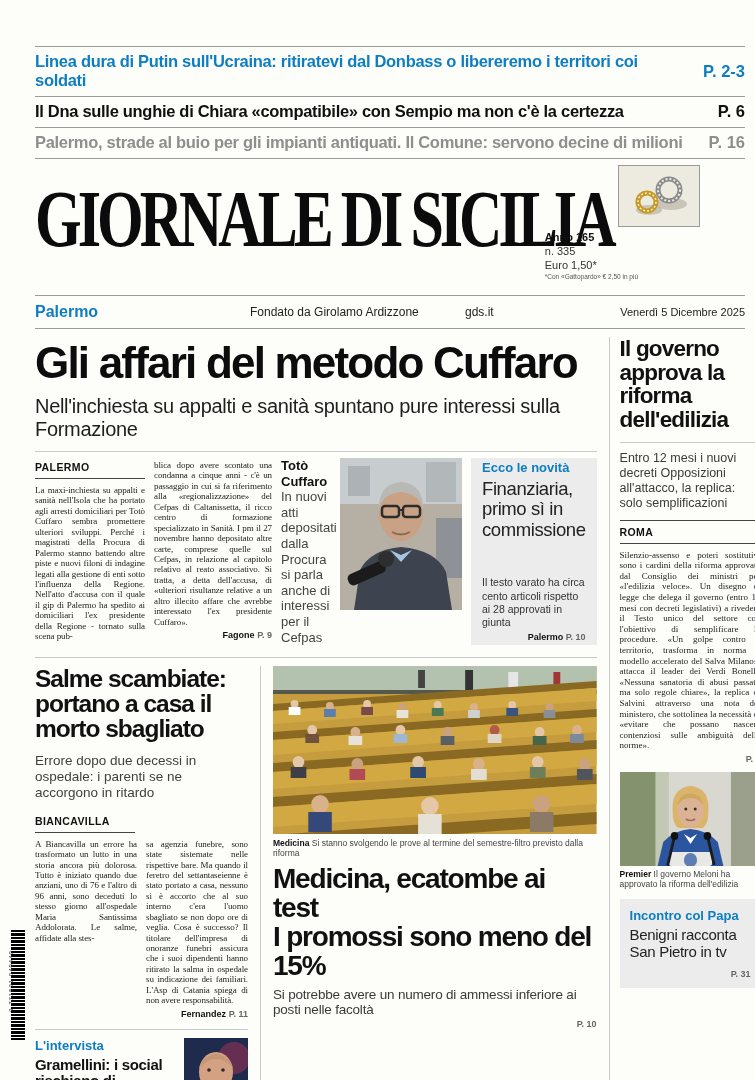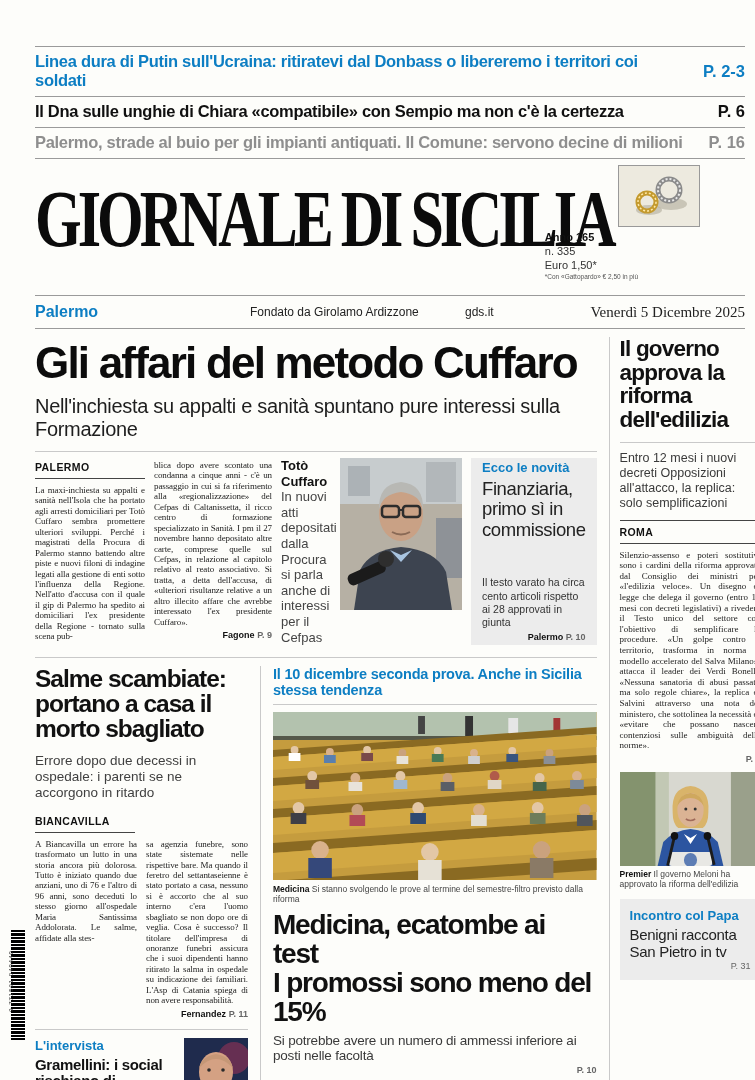--- a/index.html
+++ b/index.html
@@ -35,21 +35,21 @@
   .mast-meta .anno { font-size:11px; font-weight:bold; }
   .mast-meta .num, .mast-meta .price { font-size:11px; color:#333; }
   .mast-meta .note { font-size:6.5px; color:#555; margin-top:1px; }
 
   
   .section-bar { display:flex; align-items:center; border-top:1px solid #9a9a9a;
     border-bottom:1px solid #9a9a9a; padding:7px 0; margin-top:24px; }
   .edition { color:#0d7ec3; font-weight:bold; font-size:16px; width:215px; }
   .founder { font-size:12px; color:#222; width:215px; }
   .site { font-size:12px; color:#222; flex:1; }
-  .sb-date { font-size:15px; color:#222; text-align:left;font-family:Liberation Serif, serif; }
+  .sb-date { font-size:11px; color:#222; text-align:left; }
 
   
   .main { display:grid; grid-template-columns:1fr 152px; column-gap:12px; margin-top:8px; }
   .right-rail { border-left:1px solid #c9c9c9; padding-left:10px; }
 
   .lead-headline { font-size:44px; font-weight:800; letter-spacing:-1.8px;
     line-height:1.0; margin:4px 0 10px 0; color:#0c0c0c; }
   .lead-sub { font-size:20px; font-weight:400; color:#1e1e1e; letter-spacing:-0.3px;
     margin-bottom:10px; }
   .rule { border-bottom:1px solid #c9c9c9; }
@@ -98,21 +98,21 @@
   .rr-title { font-size:22.5px; font-weight:800; letter-spacing:-0.8px; line-height:1.05; margin-bottom:10px; }
   .rr-deck { font-size:12.5px; color:#3a3a3a; line-height:1.22; margin-bottom:8px; }
   .rr-body { font-family:"Liberation Serif", serif; font-size:9px; line-height:1.18;
     text-align:justify; color:#1c1c1c; }
   .rr-page { text-align:right; font-size:9px; font-weight:bold; color:#666; margin:3px 0 8px 0; }
   .rrphoto { width:100%; height:94px; display:block; }
   .rr-cap { font-size:8.5px; color:#444; line-height:1.2; margin:3px 0 10px 0; }
   .rr-cap b { color:#111; }
   .papa-box { background:#ececec; padding:9px 10px; }
   .papa-title { font-size:15px; color:#222; letter-spacing:-0.3px; line-height:1.12; }
-  .papa-page { text-align:right; font-size:9px; font-weight:normal; color:#666; }
+  .papa-page { text-align:right; font-size:9px; font-weight:bold; color:#666; margin-top:8px; }
 
   
   .barcode-wrap { position:absolute; left:3px; top:930px; width:24px; height:110px; }
   .barcode { position:absolute; left:8px; top:0; width:14px; height:110px;
     background:repeating-linear-gradient(180deg,#000 0 2px,#fff 2px 3px,#000 3px 6px,#fff 6px 7px); }
   .barcode-num { position:absolute; left:-42px; top:48px; transform:rotate(-90deg);
     font-size:6px; color:#333; width:100px; text-align:center; letter-spacing:1px; }
 </style>
 </head>
 <body>
@@ -253,21 +253,20 @@
                 <ellipse cx="32" cy="34" rx="17" ry="20" fill="#d4a183"></ellipse>
                 <path d="M18,42 Q32,58 46,42 L46,48 Q32,62 18,48 Z" fill="#8d7c6e"></path>
                 <path d="M15,30 Q32,12 49,30 Q46,18 32,16 Q18,18 15,30 Z" fill="#c59776"></path>
                 <circle cx="25" cy="32" r="1.8" fill="#2a2a2a"></circle>
                 <circle cx="39" cy="32" r="1.8" fill="#2a2a2a"></circle>
               </svg>
             </div>
           </div>
 
           <div>
-            <div class="med-kicker">Il 10 dicembre seconda prova. Anche in Sicilia stessa tendenza</div>
             <svg class="medphoto" viewBox="0 0 330 168" preserveAspectRatio="none">
               <rect width="330" height="168" fill="#c59c3e"></rect>
               <rect x="0" y="0" width="330" height="26" fill="#b3c2ae"></rect>
               <rect x="0" y="24" width="330" height="4" fill="#55584a"></rect>
               <rect x="196" y="4" width="8" height="20" fill="#333"></rect>
               <rect x="240" y="6" width="10" height="18" fill="#e6e6e6"></rect>
               <rect x="286" y="6" width="7" height="16" fill="#a23535"></rect>
               <rect x="148" y="4" width="7" height="18" fill="#444"></rect>
               <g transform="skewY(-4)">
                 <rect x="0" y="38" width="330" height="7" fill="#8a6a22"></rect>

